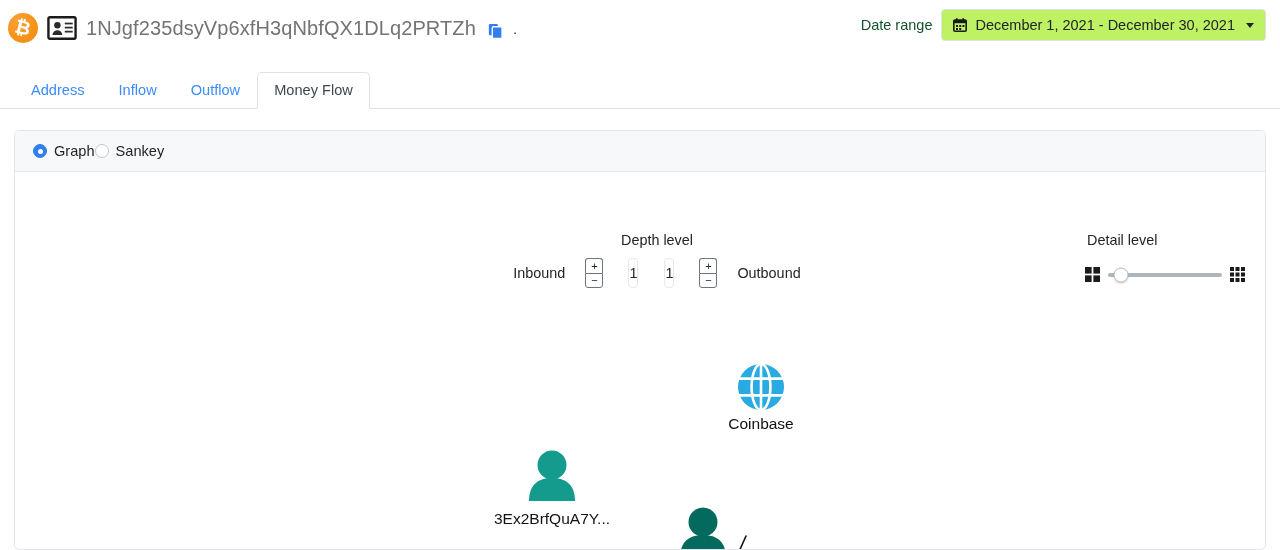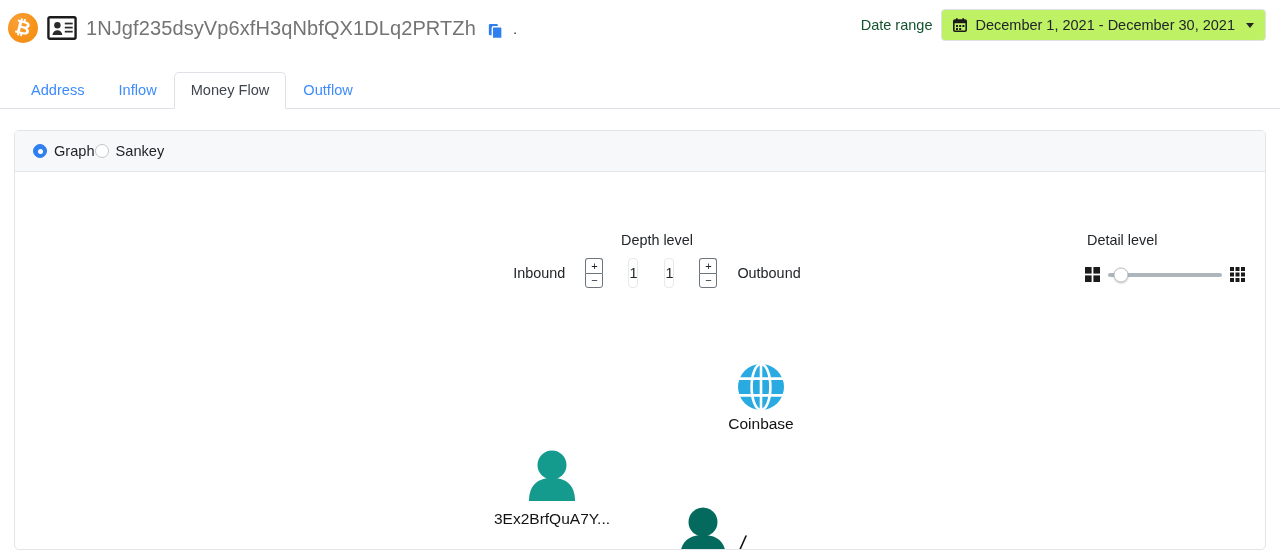--- a/index.html
+++ b/index.html
@@ -131,22 +131,22 @@
         </svg>
         <span class="dr-val">December 1, 2021 - December 30, 2021</span>
         <span class="caret"></span>
       </div>
     </div>
   </div>
 
   <div class="tabs">
     <div class="tab">Address</div>
     <div class="tab">Inflow</div>
+    <div class="tab">Outflow</div>
     <div class="tab active">Money Flow</div>
-    <div class="tab">Outflow</div>
   </div>
 
   <div class="card">
 
     <div class="card-head">
       <label class="radio">
         <span class="rdot on"></span>
         <span class="rlabel">Graph</span>
       </label>
       <label class="radio">

